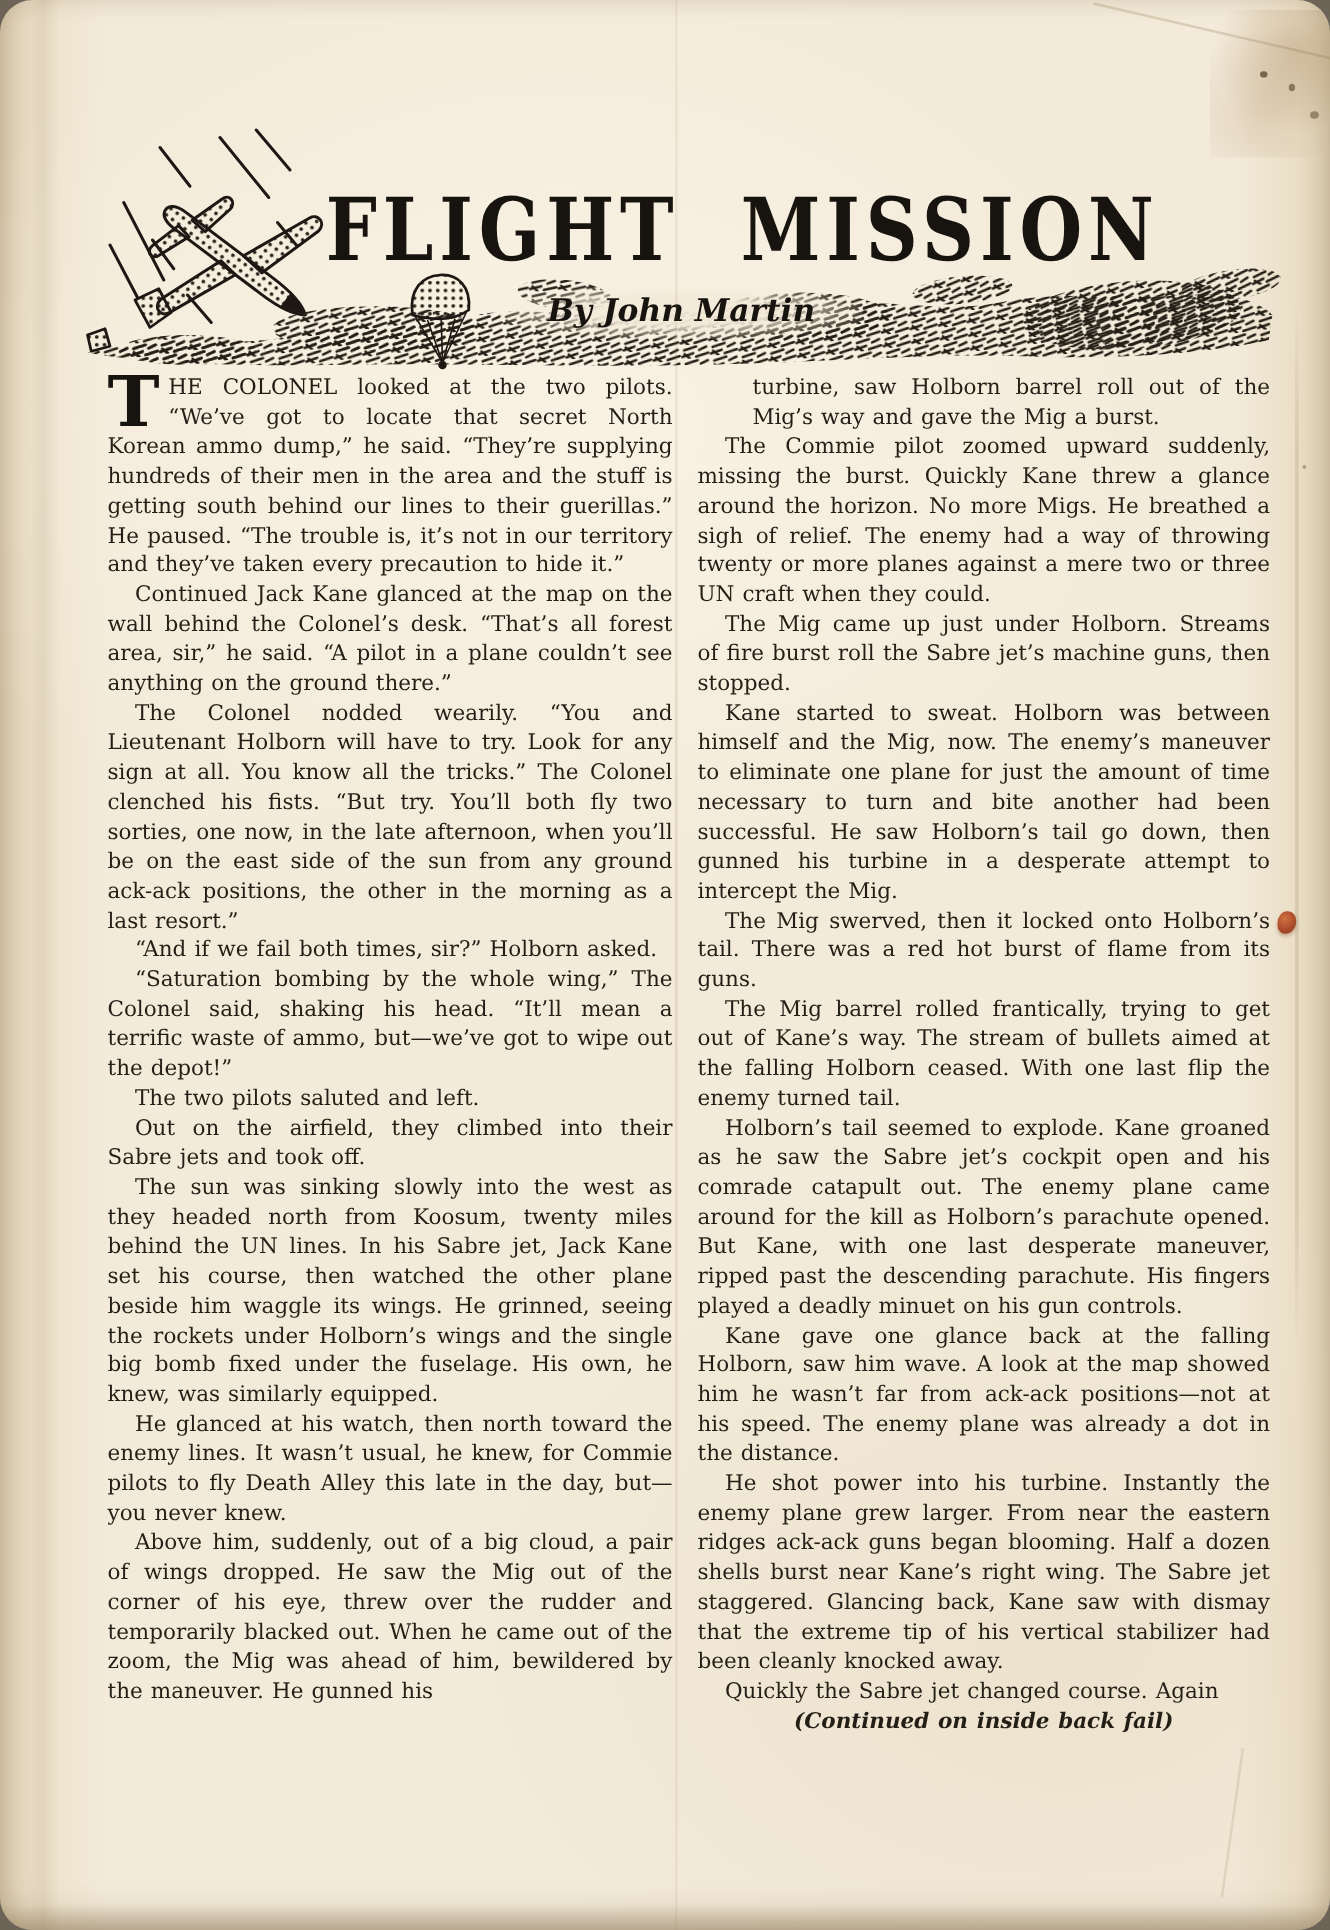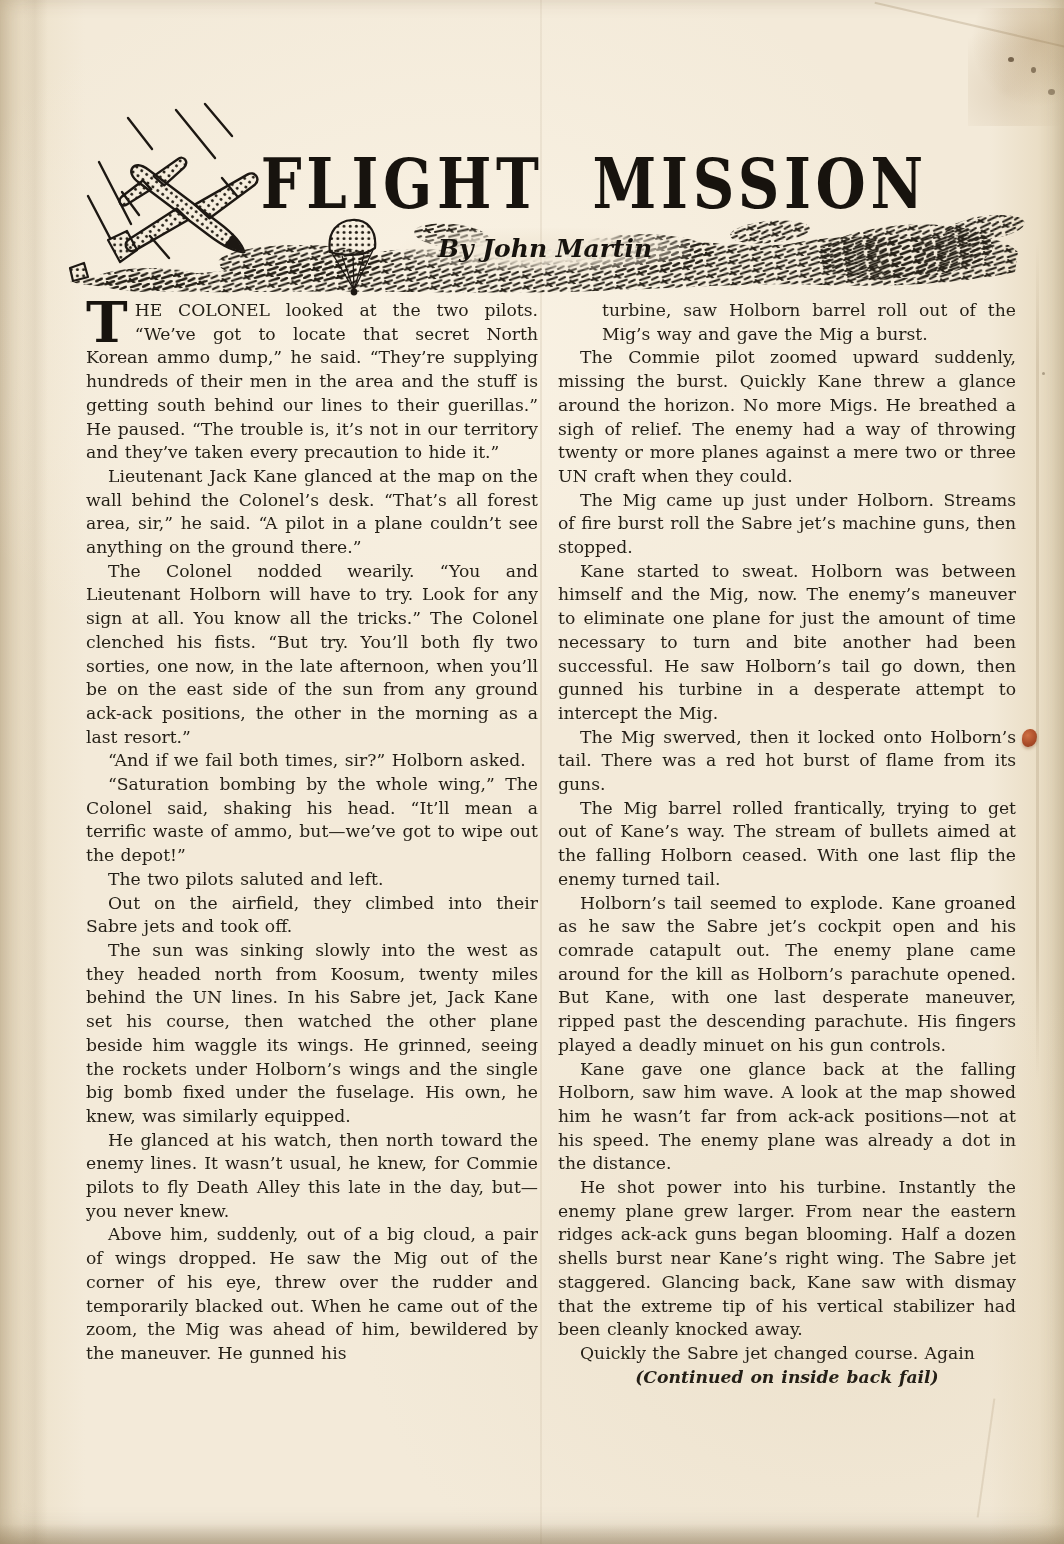--- a/index.html
+++ b/index.html
@@ -6,20 +6,21 @@
   .page{
     position:relative;width:1064px;height:1544px;overflow:hidden;
     color:#241f16;
     font-family:"DejaVu Serif", serif;
     background:
       radial-gradient(ellipse 820px 620px at 42% 22%, rgba(250,243,229,.9) 0%, rgba(250,243,229,0) 65%),
       radial-gradient(ellipse 700px 500px at 80% 85%, rgba(232,219,195,.55) 0%, rgba(232,219,195,0) 70%),
       linear-gradient(90deg,#dccdb1 0%,#eee3cd 3.5%,#f3ead9 8%,#f3ead9 93%,#eadec6 97.5%,#ddcfb2 100%),
       #f3ead9;
     box-shadow: inset 0 -14px 22px rgba(120,98,62,.25), inset 0 6px 14px rgba(140,118,80,.12);
+    border-radius: 26px;
   }
   .illus{position:absolute;left:0;top:0;width:1064px;height:330px;pointer-events:none;}
   .title{
     position:absolute;left:240px;top:150px;width:590px;margin:0;
     text-align:center;font-weight:bold;font-size:62px;line-height:62px;
     letter-spacing:5px;word-spacing:26px;white-space:nowrap;
     transform:scale(.93,1.12);transform-origin:center top;color:#17130e;
   }
   .byline{
     position:absolute;left:400px;top:228px;width:290px;padding:6px 0 8px 0;
@@ -138,21 +139,21 @@
       </g>
       <circle cx="354" cy="292" r="3.4" fill="#1d1813"></circle>
     </g>
   </svg>
 
   <h1 class="title">FLIGHT MISSION</h1>
   <div class="byline">By John Martin</div>
 
   <div class="col col-left">
     <p class="para first-para"><span class="dropcap">T</span><span>HE COLONEL looked at the two pilots. “We’ve got to locate that secret North Korean ammo dump,” he said. “They’re supplying hundreds of their men in the area and the stuff is getting south behind our lines to their guerillas.” He paused. “The trouble is, it’s not in our territory and they’ve taken every precaution to hide it.”</span></p>
-    <p class="para">Lieutenant Jack Kane glanced at the map on the wall behind the Colonel’s desk. “That’s all forest area, sir,” he said. “A pilot in a plane couldn’t see anything on the ground there.”</p>
+    <p class="para">Continued Jack Kane glanced at the map on the wall behind the Colonel’s desk. “That’s all forest area, sir,” he said. “A pilot in a plane couldn’t see anything on the ground there.”</p>
     <p class="para">The Colonel nodded wearily. “You and Lieutenant Holborn will have to try. Look for any sign at all. You know all the tricks.” The Colonel clenched his fists. “But try. You’ll both fly two sorties, one now, in the late afternoon, when you’ll be on the east side of the sun from any ground ack-ack positions, the other in the morning as a last resort.”</p>
     <p class="para">“And if we fail both times, sir?” Holborn asked.</p>
     <p class="para">“Saturation bombing by the whole wing,” The Colonel said, shaking his head. “It’ll mean a terrific waste of ammo, but—we’ve got to wipe out the depot!”</p>
     <p class="para">The two pilots saluted and left.</p>
     <p class="para">Out on the airfield, they climbed into their Sabre jets and took off.</p>
     <p class="para">The sun was sinking slowly into the west as they headed north from Koosum, twenty miles behind the UN lines. In his Sabre jet, Jack Kane set his course, then watched the other plane beside him waggle its wings. He grinned, seeing the rockets under Holborn’s wings and the single big bomb fixed under the fuselage. His own, he knew, was similarly equipped.</p>
     <p class="para">He glanced at his watch, then north toward the enemy lines. It wasn’t usual, he knew, for Commie pilots to fly Death Alley this late in the day, but—you never knew.</p>
     <p class="para">Above him, suddenly, out of a big cloud, a pair of wings dropped. He saw the Mig out of the corner of his eye, threw over the rudder and temporarily blacked out. When he came out of the zoom, the Mig was ahead of him, bewildered by the maneuver. He gunned his</p>
   </div>
 

